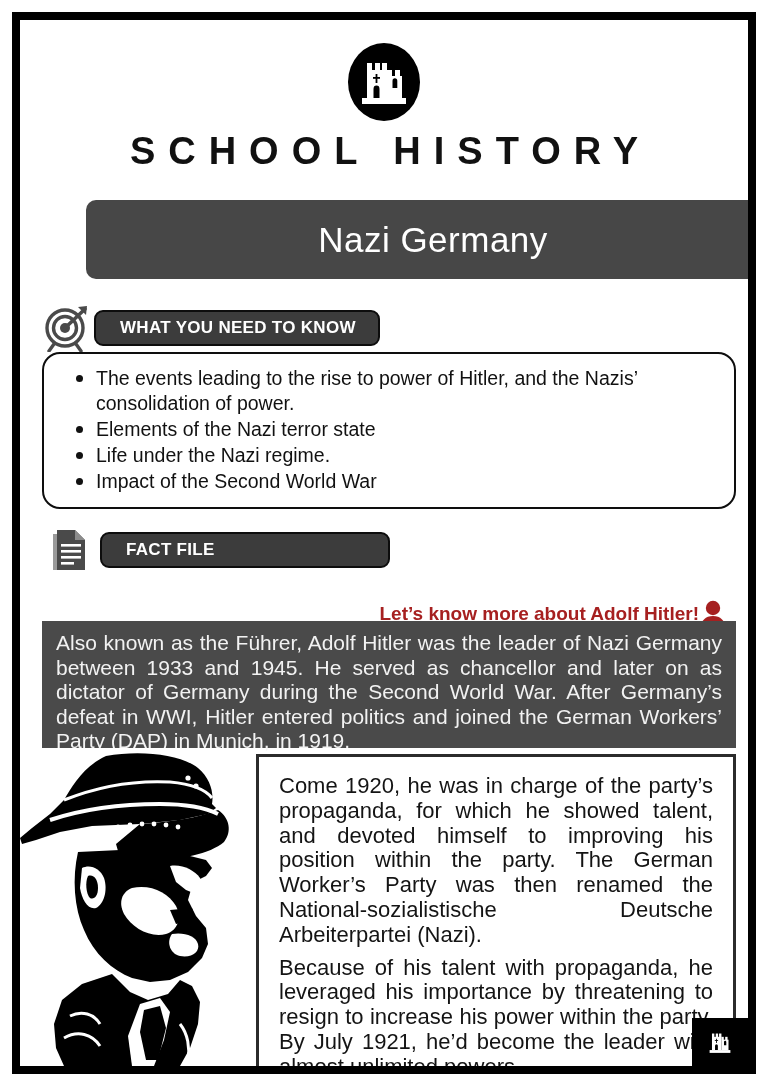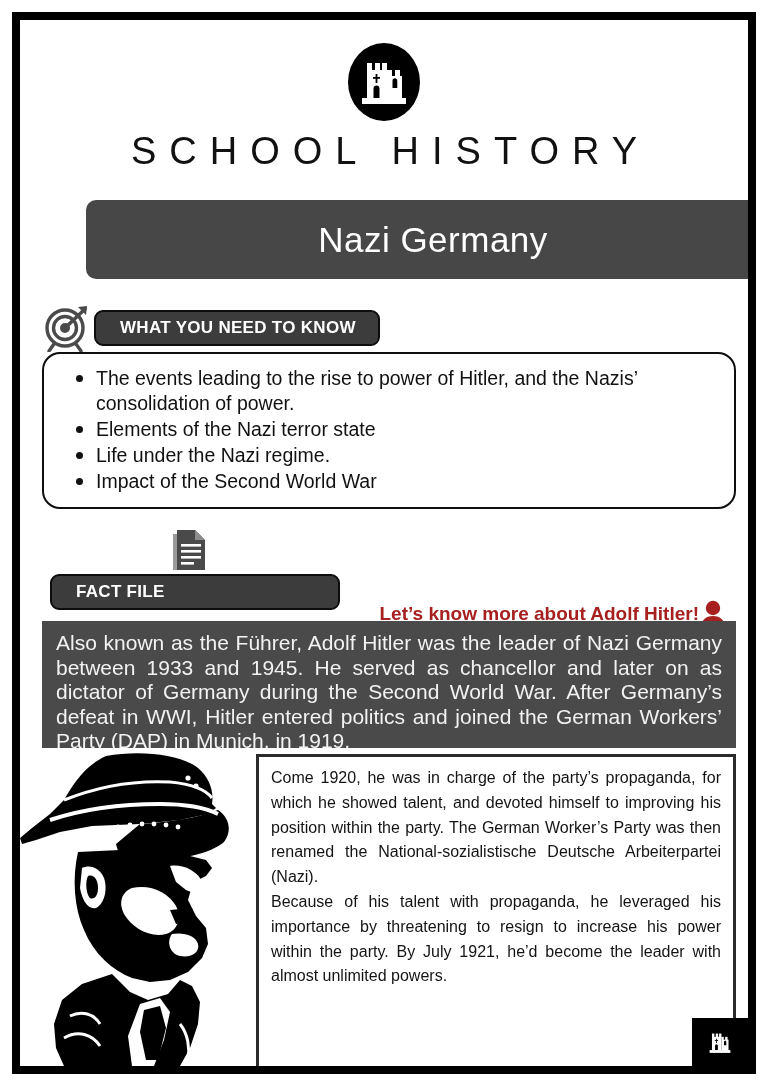--- a/index.html
+++ b/index.html
@@ -41,21 +41,21 @@
     width: 72px;
     height: 78px;
   }
   .brand-title {
     position: absolute;
     left: 0;
     right: 0;
     top: 110px;
     text-align: center;
     font-size: 38px;
-    font-weight: 400;
+    font-weight: 700;
     letter-spacing: 13px;
     color: #111111;
     font-family: "Liberation Sans", sans-serif;
     text-indent: 13px;
   }
 
   
   .title-banner {
     position: absolute;
     left: 22px;
@@ -77,21 +77,21 @@
     letter-spacing: 0.5px;
   }
 
   
   .section-head {
     position: absolute;
     display: flex;
     align-items: center;
   }
   .section-head.wytk { left: 24px; top: 284px; }
-  .section-head.factfile { left: 30px; top: 506px; flex-direction: column; }
+  .section-head.factfile { left: 30px; top: 506px; }
 
   .head-icon {
     width: 46px;
     height: 48px;
     flex: 0 0 auto;
     margin-right: 4px;
   }
   .head-icon.doc { width: 40px; height: 48px; margin-right: 10px; }
 
   .head-pill {
@@ -208,23 +208,23 @@
     left: 236px;
     top: 734px;
     width: 480px;
     height: 320px;
     border: 3px solid #2b2b2b;
     background: #ffffff;
     box-sizing: border-box;
     padding: 9px 12px 6px 12px;
   }
   .text-box p {
-    margin: 0;
+    margin: 8px;
     color: #141414;
-    font-size: 16px;
+    font-size: 22px;
     line-height: 24.8px;
     text-align: justify;
   }
 
   
   .corner-badge {
     position: absolute;
     right: 0px;
     bottom: 0px;
     width: 56px;

